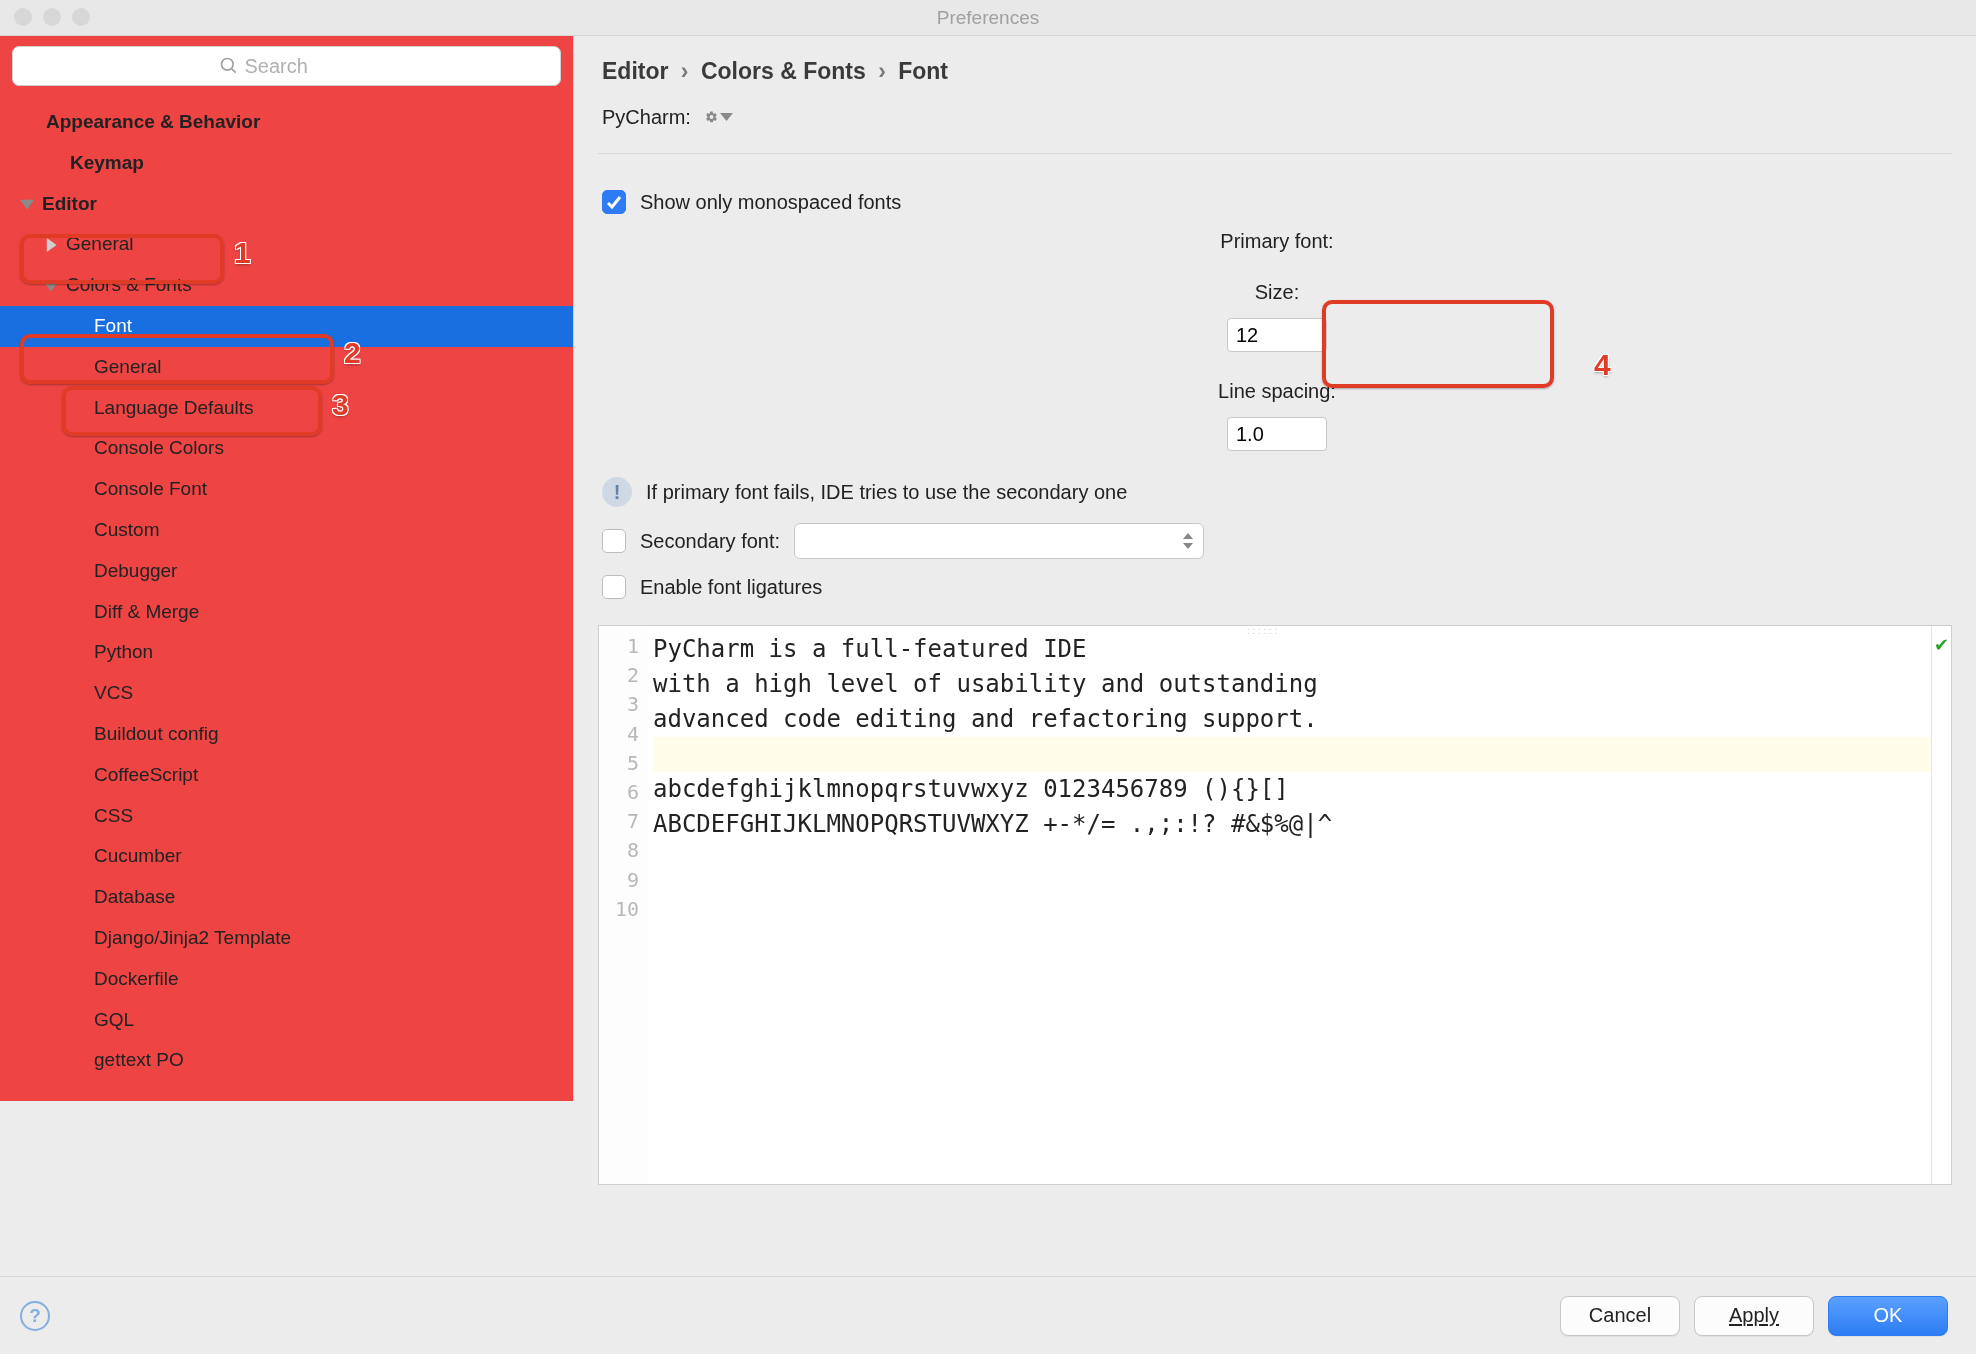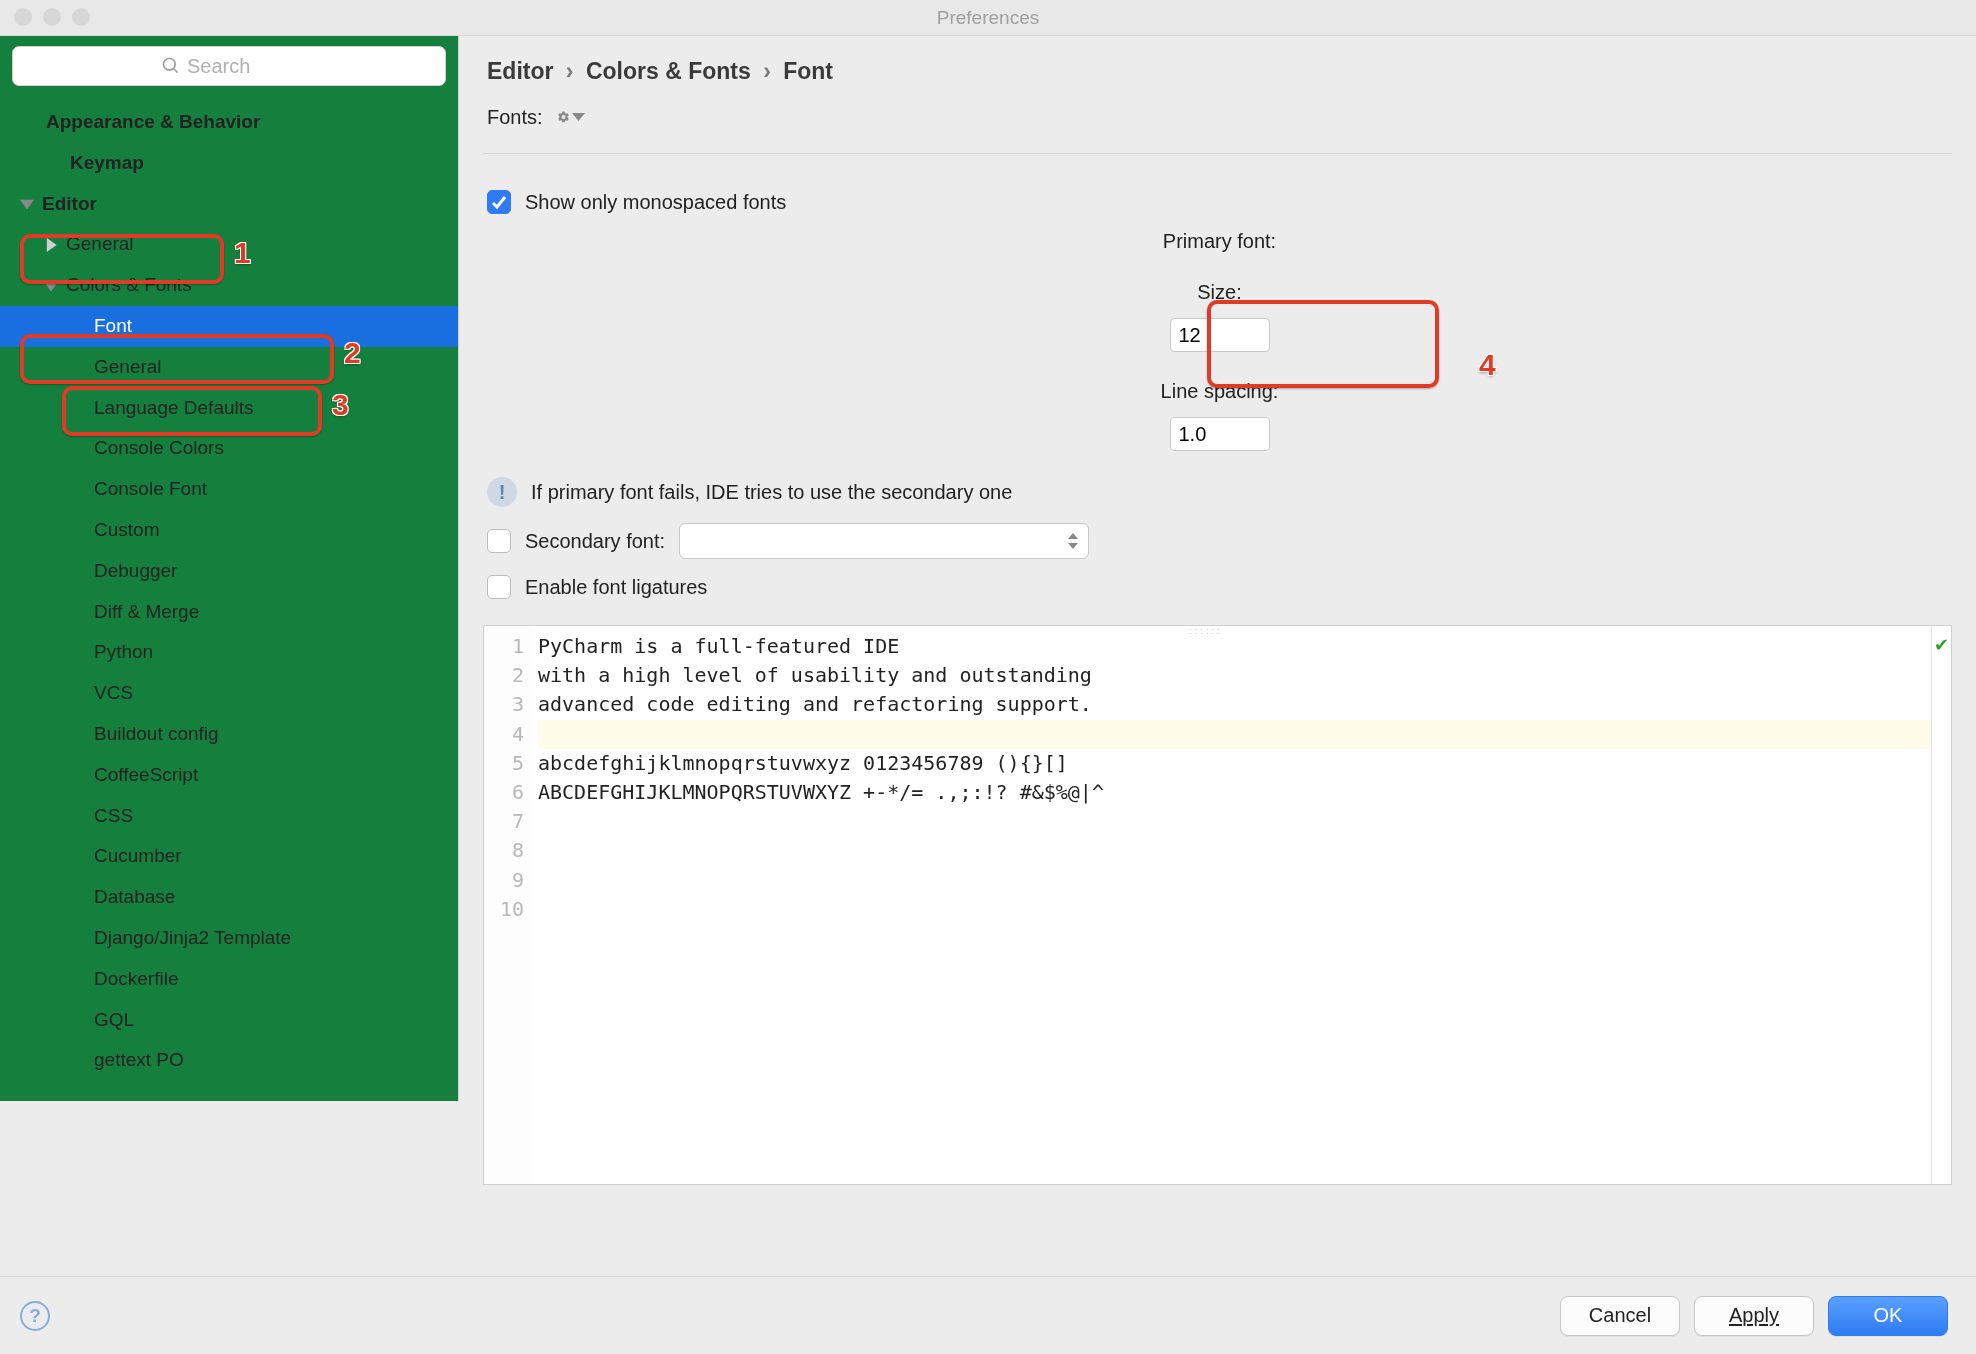--- a/index.html
+++ b/index.html
@@ -41,22 +41,22 @@
     width: 18px; height: 18px; border-radius: 50%;
     background: #d7d7d7;
   }
   .body {
     flex: 1;
     display: flex;
     min-height: 0;
   }
   
   .sidebar {
-    width: 459px;
-    background: #15803d;
+    width: 574px;
+    background: #ef4444;
     border-right: 1px solid #cfcfcf;
     display: flex;
     flex-direction: column;
     overflow-y: auto;
   }
   .search-wrap {
     padding: 10px 12px 10px 12px;
   }
   .search {
     width: 100%;
@@ -211,21 +211,21 @@
     color: #b8b8b8;
     font-family: Menlo, monospace;
     font-size: 20px;
     line-height: 1.46;
     user-select: none;
   }
   .code {
     flex: 1;
     padding: 6px 0 6px 6px;
     font-family: Menlo, monospace;
-    font-size: 20px;
+    font-size: 24px;
     line-height: 1.46;
     color: #222;
     white-space: pre;
   }
   .code .hl { background: #fffcea; display: block; }
   .code-right {
     width: 20px; border-left: 1px solid #e4e4e4; position: relative;
   }
   .code-right .chk {
     position: absolute; top: 8px; right: 2px;
@@ -396,21 +396,21 @@
 
       <div class="breadcrumb">
         <span>Editor</span>
         <span class="sep">›</span>
         <span>Colors &amp; Fonts</span>
         <span class="sep">›</span>
         <span>Font</span>
       </div>
 
       <div class="row scheme-row">
-        <span class="label">Fonts:</span>
+        <span class="label">PyCharm:</span>
         <span class="gear">
           <svg viewBox="0 0 24 24" fill="#8a8a8a">
               <path d="M19.4 13a7.8 7.8 0 0 0 .1-1 7.8 7.8 0 0 0-.1-1l2.1-1.7a.5.5 0 0 0 .1-.6l-2-3.4a.5.5 0 0 0-.6-.2l-2.5 1a7.6 7.6 0 0 0-1.7-1l-.4-2.6A.5.5 0 0 0 14 2h-4a.5.5 0 0 0-.5.4l-.4 2.6a7.6 7.6 0 0 0-1.7 1l-2.5-1a.5.5 0 0 0-.6.2l-2 3.4a.5.5 0 0 0 .1.6L4.5 11a7.8 7.8 0 0 0 0 2l-2.1 1.7a.5.5 0 0 0-.1.6l2 3.4a.5.5 0 0 0 .6.2l2.5-1a7.6 7.6 0 0 0 1.7 1l.4 2.6a.5.5 0 0 0 .5.4h4a.5.5 0 0 0 .5-.4l.4-2.6a7.6 7.6 0 0 0 1.7-1l2.5 1a.5.5 0 0 0 .6-.2l2-3.4a.5.5 0 0 0-.1-.6ZM12 15.5A3.5 3.5 0 1 1 15.5 12 3.5 3.5 0 0 1 12 15.5Z"></path>
             </svg>
           <svg viewBox="0 0 10 6" width="10" height="8" fill="#8a8a8a" style="margin-left:2px;">
               <polygon points="0,0 10,0 5,6"></polygon>
             </svg>
         </span>
       </div>
 

